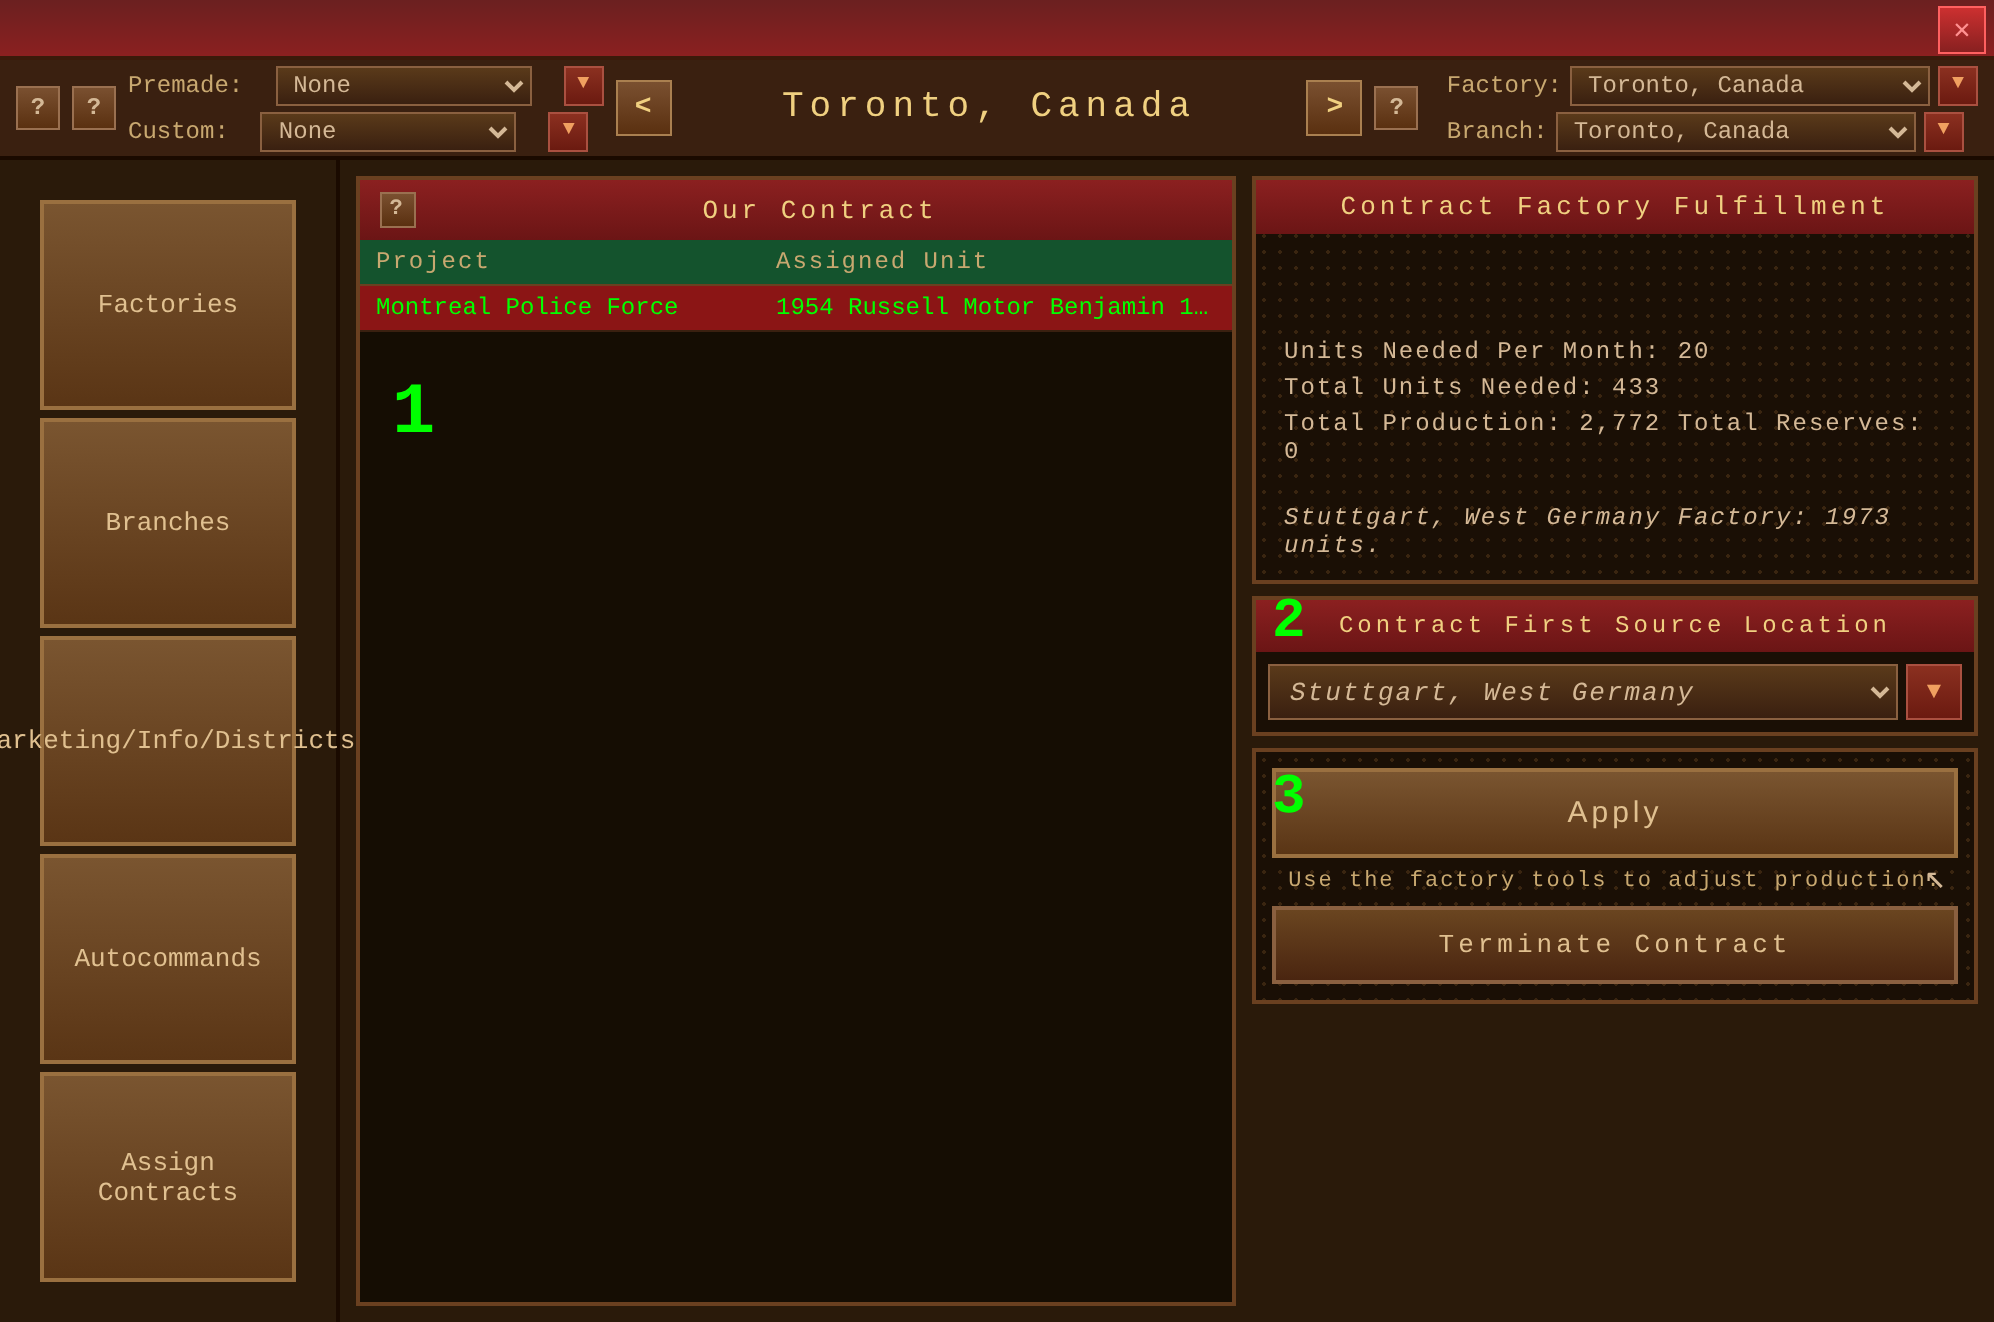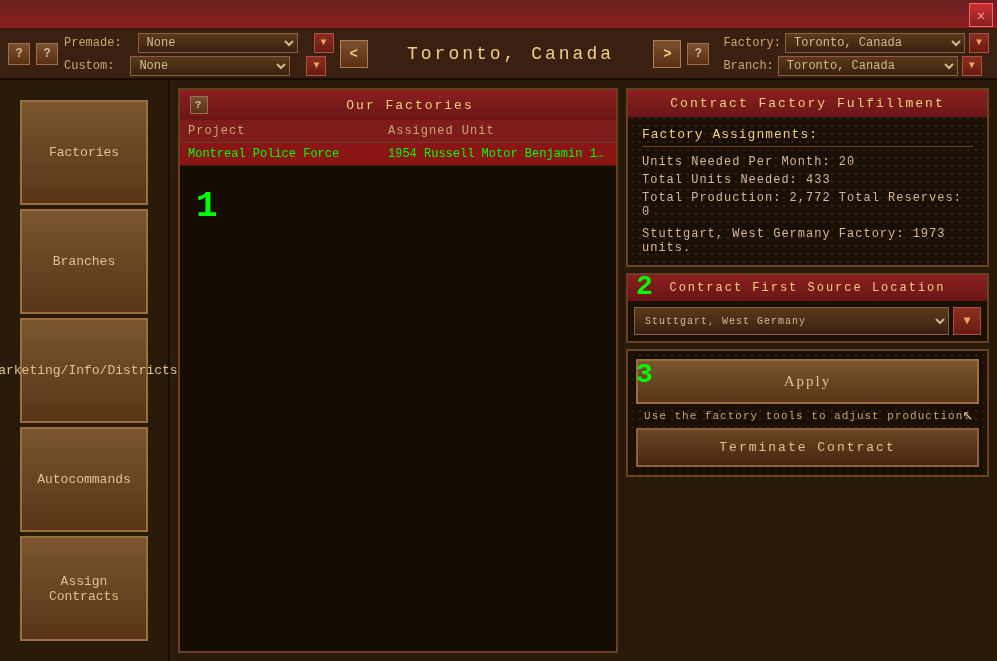--- a/index.html
+++ b/index.html
@@ -84,21 +84,21 @@
       align-items: center;
       gap: 16px;
     }
     .dropdown {
       background: linear-gradient(to bottom, #5a3a1a, #3a2010);
       border: 1px solid #8a6040;
       color: #d4b896;
       font-family: 'Courier New', monospace;
       font-size: 12px;
       height: 20px;
-      width: 160px;
+      width: 128px;
       padding: 0 4px;
     }
     .dropdown-arrow {
       width: 20px;
       height: 20px;
       background: linear-gradient(to bottom, #8b3020, #6b1a10);
       border: 1px solid #aa5040;
       display: flex;
       align-items: center;
       justify-content: center;
@@ -209,21 +209,21 @@
       font-weight: bold;
       color: #d4b896;
       flex-shrink: 0;
     }
     .panel-header-title {
       flex: 1;
       text-align: center;
     }
     .table-header {
       display: flex;
-      background: #7f1d1d;
+      background: #14532d;
       border-bottom: 1px solid #6a4020;
       padding: 4px 8px;
     }
     .table-col-project {
       width: 200px;
       color: #c8a870;
       font-size: 12px;
       letter-spacing: 1px;
     }
     .table-col-unit {
@@ -264,20 +264,21 @@
       flex: 1;
       background: #150d03;
       display: flex;
       flex-direction: column;
     }
     .fulfillment-panel {
       border: 2px solid #6a4020;
       background: #1a0f05;
       display: flex;
       flex-direction: column;
+      gap: 42px;
     }
     .fulfillment-header {
       background: linear-gradient(to bottom, #8b2020, #6b1515);
       padding: 6px 10px;
       text-align: center;
       color: #f0d080;
       letter-spacing: 2px;
       font-size: 13px;
     }
     .factory-assignments {
@@ -294,21 +295,22 @@
     .factory-stat {
       color: #d4b896;
       font-size: 12px;
       letter-spacing: 1px;
       margin-bottom: 4px;
     }
     .factory-location {
       color: #d4b896;
       font-size: 12px;
       letter-spacing: 1px;
-      margin-top: 8px;
+      margin-top: 19px;
+      font-style: italic;
     }
 
     
     .source-panel {
       border: 2px solid #6a4020;
       background: #1a0f05;
     }
     .source-header {
       background: linear-gradient(to bottom, #8b2020, #6b1515);
       padding: 6px 10px;
@@ -331,24 +333,25 @@
       align-items: center;
       padding: 6px;
       gap: 4px;
     }
     .source-dropdown {
       flex: 1;
       background: linear-gradient(to bottom, #5a3a1a, #3a2010);
       border: 1px solid #8a6040;
       color: #d4b896;
       font-family: 'Courier New', monospace;
-      font-size: 10px;
+      font-size: 13px;
       height: 28px;
       padding: 0 6px;
       letter-spacing: 1px;
+      font-style: italic;
     }
     .source-arrow {
       width: 28px;
       height: 28px;
       background: linear-gradient(to bottom, #8b3020, #6b1a10);
       border: 1px solid #aa5040;
       display: flex;
       align-items: center;
       justify-content: center;
       cursor: pointer;
@@ -373,21 +376,21 @@
       font-weight: bold;
       position: absolute;
       left: 8px;
       top: 8px;
     }
     .apply-btn {
       width: 100%;
       background: linear-gradient(to bottom, #7a5530, #5a3515);
       border: 2px solid #9a7040;
       color: #e0c090;
-      font-family: Liberation Serif, serif;
+      font-family: Liberation Sans, sans-serif;
       font-size: 15px;
       letter-spacing: 2px;
       padding: 12px;
       cursor: pointer;
       text-align: center;
     }
     .apply-note {
       color: #c8a870;
       font-size: 11px;
       letter-spacing: 1px;
@@ -487,41 +490,40 @@
     <button class="sidebar-btn">Marketing/Info/Districts</button>
     <button class="sidebar-btn">Autocommands</button>
     <button class="sidebar-btn">Assign  Contracts</button>
   </div>
 
   <div class="content-area">
 
     <div class="contracts-panel dotted-bg">
       <div class="panel-header">
         <div class="panel-header-help">?</div>
-        <span class="panel-header-title">Our  Factories</span>
+        <span class="panel-header-title">Our  Contract</span>
       </div>
       <div class="contracts-body">
         <div class="table-header">
           <span class="table-col-project">Project</span>
           <span class="table-col-unit">Assigned  Unit</span>
         </div>
         <div class="table-row-item selected">
           <span class="table-cell-project">Montreal Police Force</span>
           <span class="table-cell-unit">1954 Russell Motor Benjamin 185</span>
         </div>
         <div class="step-label">1</div>
       </div>
     </div>
 
     <div class="main-right">
 
       <div class="fulfillment-panel dotted-bg">
         <div class="fulfillment-header">Contract  Factory  Fulfillment</div>
         <div class="factory-assignments">
-          <div class="factory-assignments-title">Factory  Assignments:</div>
           <div class="factory-stat">Units Needed Per Month:  20</div>
           <div class="factory-stat">Total Units Needed:  433</div>
           <div class="factory-stat">Total Production:  2,772  Total Reserves:  0</div>
           <div class="factory-location">Stuttgart, West Germany Factory:  1973 units.</div>
         </div>
       </div>
 
       <div class="source-panel">
         <div class="source-header">
           <span class="step2-label">2</span>

